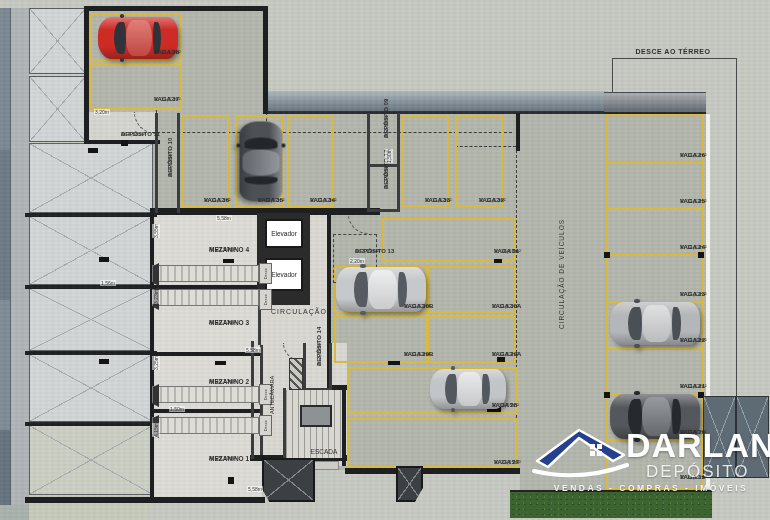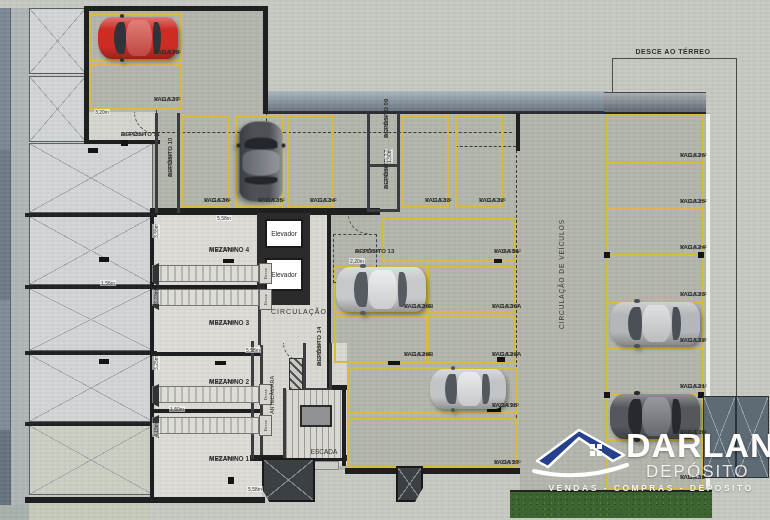--- a/index.html
+++ b/index.html
@@ -420,16 +420,16 @@
       <g fill="#ffffff">
         <rect x="58" y="20" width="5" height="5"></rect>
           <rect x="65" y="20" width="5" height="5"></rect>
         <rect x="58" y="27" width="5" height="5"></rect>
           <rect x="65" y="27" width="5" height="5"></rect>
       </g>
       <path d="M2 47 Q 48 58 95 41" fill="none" stroke="#ffffff" stroke-width="4" stroke-linecap="round"></path>
     </svg>
     <div class="logo-brand" style="left:98px;top:6px;width:140px;">DARLAN</div>
     <div class="logo-sub" style="left:118px;top:42px;width:100px;">DEPÓSITO</div>
-    <div class="logo-tag" style="left:14px;top:63px;width:218px;">VENDAS - COMPRAS - DEPÓSITO</div>
+    <div class="logo-tag" style="left:14px;top:63px;width:218px;">VENDAS - COMPRAS - IMÓVEIS</div>
   </div>
 
 </div>
 
 </body></html>

